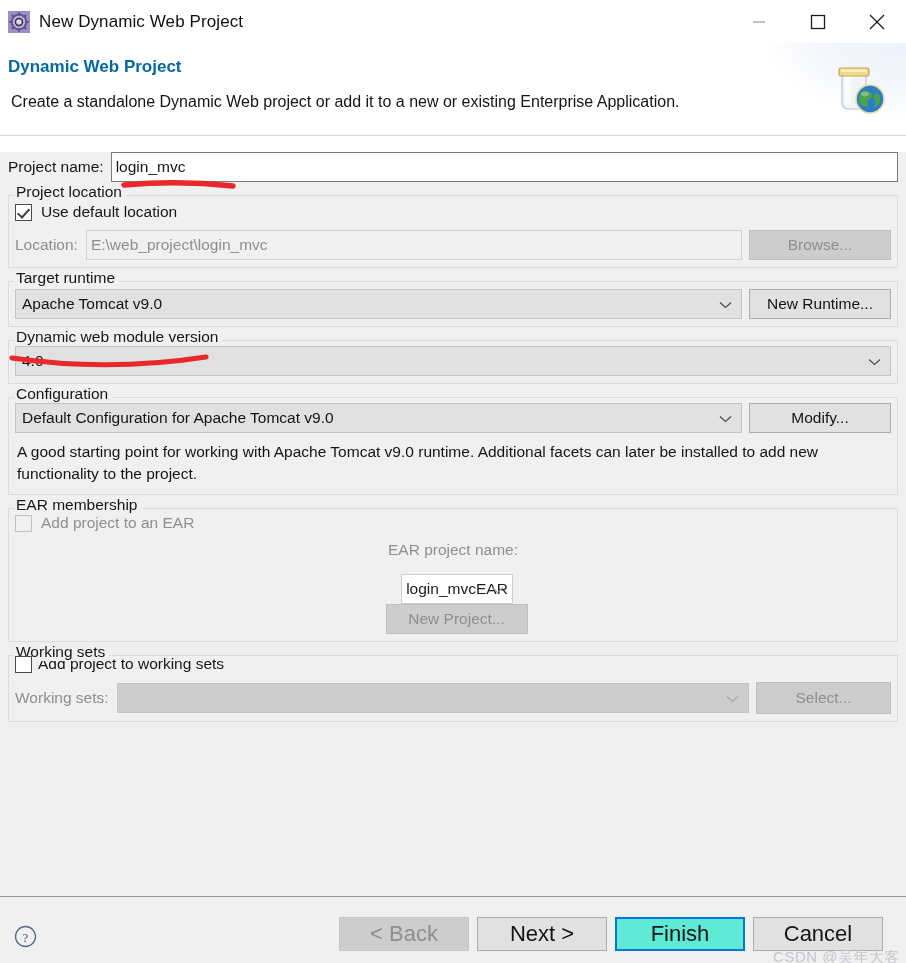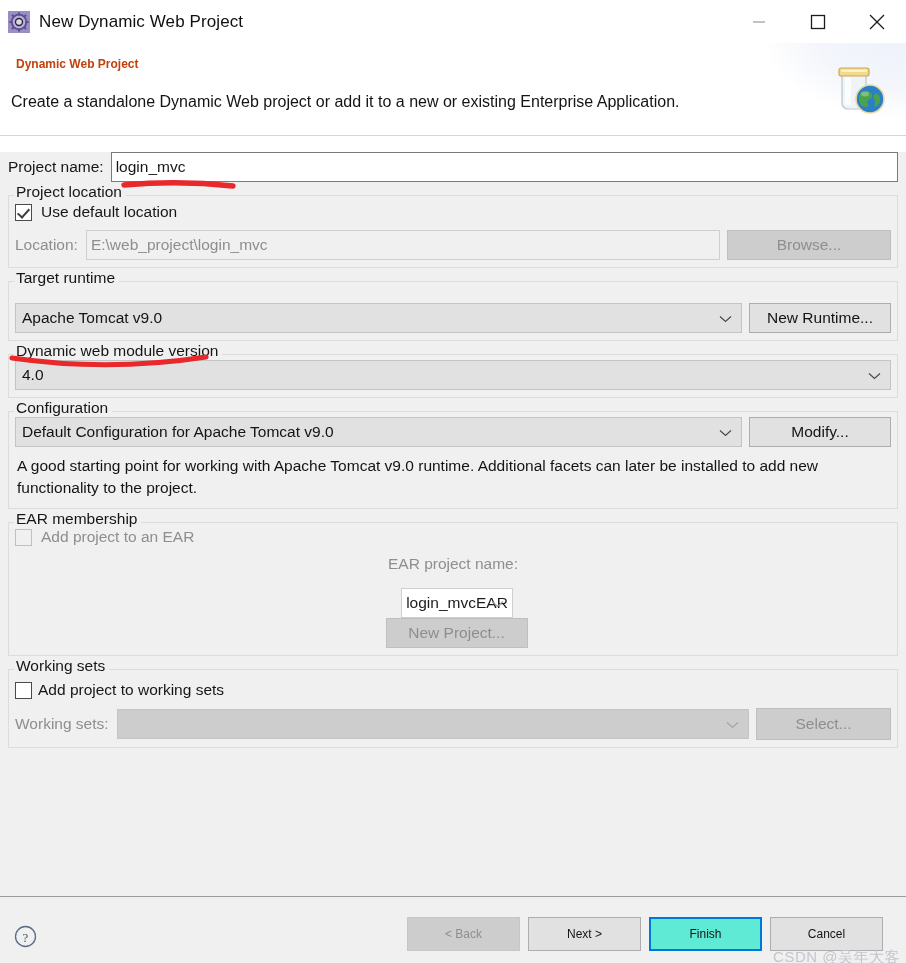--- a/index.html
+++ b/index.html
@@ -66,25 +66,25 @@
     position: absolute;
     right: 0;
     top: 0;
     width: 230px;
     height: 92px;
     background:
       radial-gradient(ellipse 200px 120px at 100% -10%, #eef1fb 0%, #f4f6fc 45%, rgba(255,255,255,0) 72%);
   }
   .banner-title {
     position: absolute;
-    left: 16px;
+    left: 8px;
     top: 14px;
-    font-size: 12px;
+    font-size: 17px;
     font-weight: bold;
-    color: #c2410c;
+    color: #0369a1;
   }
   .banner-sub {
     position: absolute;
     left: 11px;
     top: 50px;
     font-size: 16px;
     color: #141414;
     white-space: nowrap;
   }
   .banner-icon {
@@ -268,23 +268,23 @@
     height: 23px;
   }
   .footer-btns {
     position: absolute;
     right: 23px;
     top: 20px;
     display: flex;
     gap: 8px;
   }
   .fbtn {
-    width: 113px;
+    width: 130px;
     height: 34px;
-    font-size: 12px;
+    font-size: 22px;
     background: #e1e1e1;
     border: 1px solid #adadad;
     box-sizing: border-box;
     display: flex;
     align-items: center;
     justify-content: center;
     font-family: "Liberation Sans", sans-serif;
     color: #141414;
     cursor: default;
   }
@@ -392,28 +392,28 @@
   <div class="group" style="margin-top:13px;">
     <span class="group-title">Project location</span>
     <div class="group-body">
       <div class="row">
         <span class="cb checked"></span>
         <span class="cb-label">Use default location</span>
       </div>
       <div class="row" style="margin-top:9px;align-items:center;">
         <span class="field-label dim">Location:</span>
         <span class="fakeinput disabled" style="flex:1; margin-left:8px; height:30px; line-height:28px;">E:\web_project\login_mvc</span>
-        <span class="btn disabled" style="width:164px; margin-left:7px;">Browse...</span>
+        <span class="btn disabled" style="width:142px; margin-left:7px;">Browse...</span>
       </div>
     </div>
   </div>
 
   <div class="group" style="margin-top:13px;">
     <span class="group-title">Target runtime</span>
-    <div class="group-body" style="padding-top:22px;">
+    <div class="group-body" style="padding-top:8px;">
       <div class="row">
         <span class="combo" style="flex:1;">
           <span>Apache Tomcat v9.0</span>
           <span class="chev">
             <svg width="13" height="8" viewBox="0 0 13 8">
                 <polyline points="1,1.5 6.5,6.5 12,1.5" fill="none" stroke="#4b4b4b" stroke-width="1.2"></polyline>
               </svg>
           </span>
         </span>
         <span class="btn" style="width:142px; margin-left:7px;">New Runtime...</span>
@@ -470,21 +470,21 @@
               </svg>
           </span>
         </span>
         <span class="btn disabled" style="width:142px; margin-left:7px;">New Project...</span>
       </div>
     </div>
   </div>
 
   <div class="group" style="margin-top:13px;">
     <span class="group-title">Working sets</span>
-    <div class="group-body" style="padding-top:12px;">
+    <div class="group-body" style="padding-top:0;">
       <div class="row">
         <span class="cb"></span>
         <span class="cb-label" style="margin-left:6px;">Add project to working sets</span>
         <span style="flex:1;"></span>
       </div>
       <div class="row" style="margin-top:9px;">
         <span class="field-label dim">Working sets:</span>
         <span class="combo disabled" style="flex:1; margin-left:8px;">
           <span></span>
           <span class="chev">

